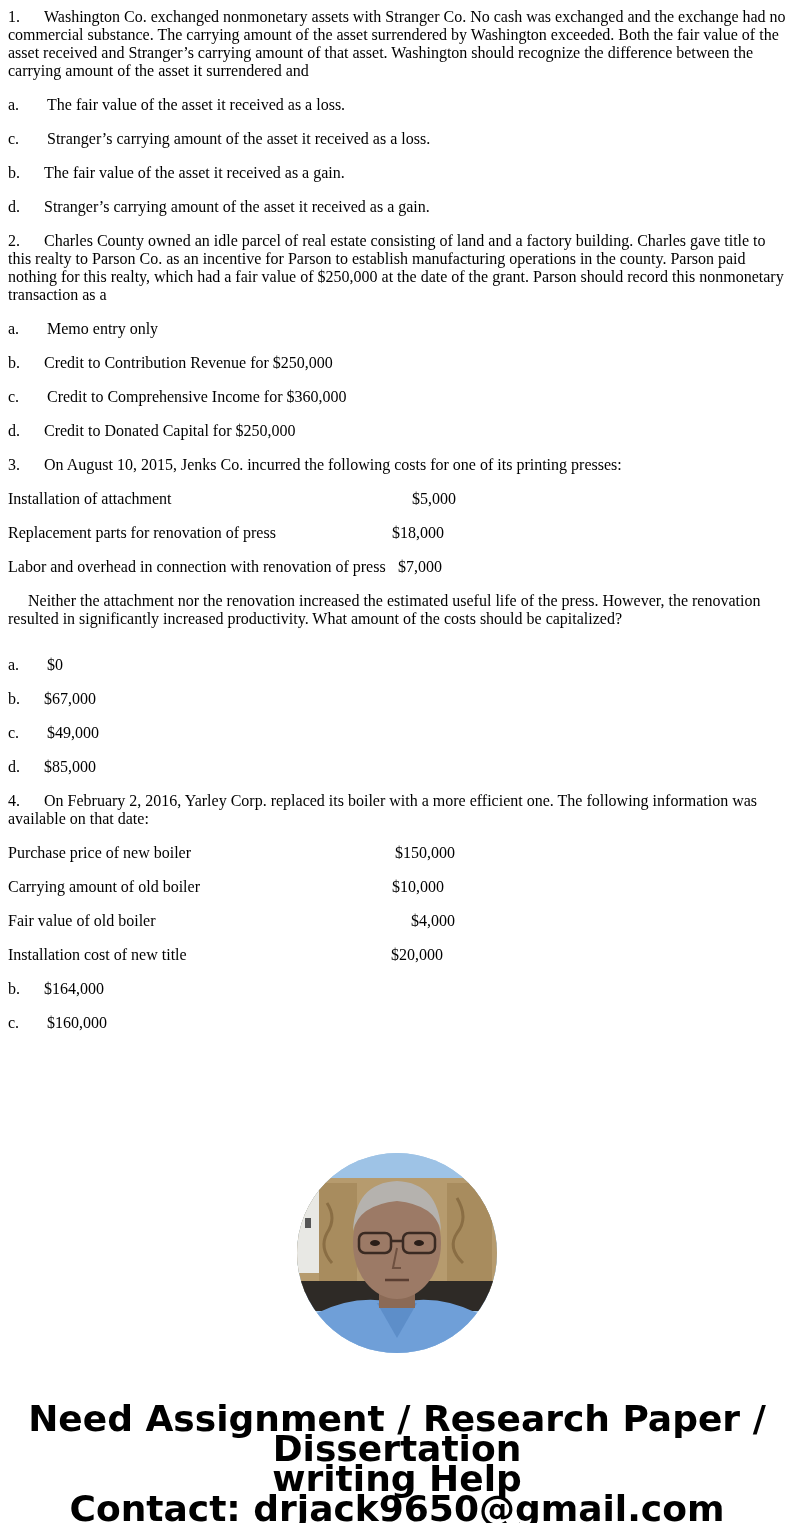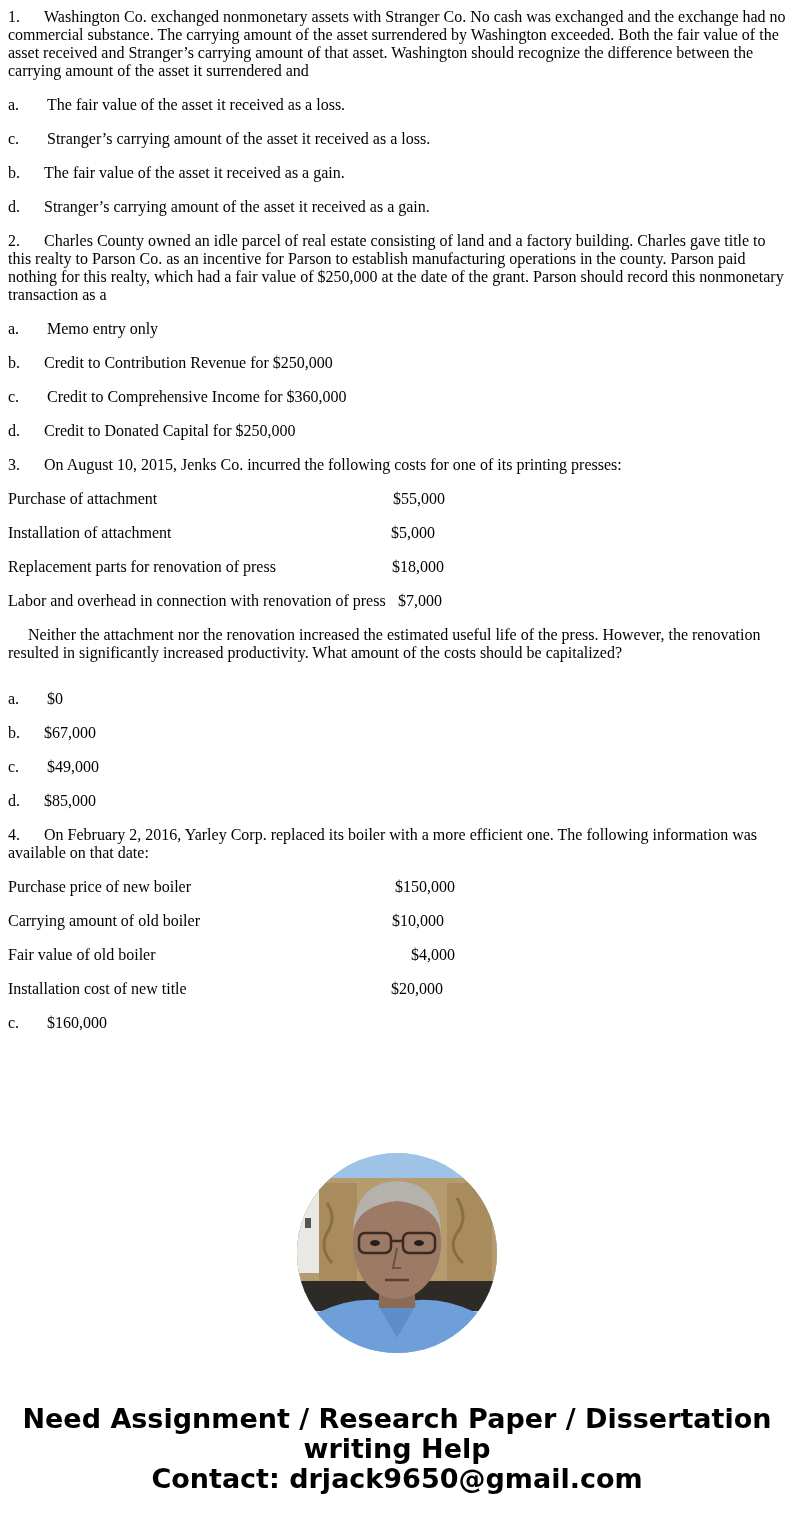--- a/index.html
+++ b/index.html
@@ -71,21 +71,21 @@
       background: #9ec3e6;
     }
     .promo {
       position: absolute;
       left: 0;
       top: 1404px;
       width: 794px;
       text-align: center;
       font-family: "DejaVu Sans", sans-serif;
       font-weight: bold;
-      font-size: 27px;
+      font-size: 36px;
       line-height: 30px;
       color: #000000;
     }
     .promo div {
       margin: 0;
     }
   </style>
 </head>
 <body>
 
@@ -98,26 +98,22 @@
   <p class="opt"><span class="opt-label">d.</span><span>Stranger’s carrying amount of the asset it received as a gain.</span></p>
 
   <p class="para"><span class="q-num">2.</span><span>Charles County owned an idle parcel of real estate consisting of land and a factory building. Charles gave title to this realty to Parson Co. as an incentive for Parson to establish manufacturing operations in the county. Parson paid nothing for this realty, which had a fair value of $250,000 at the date of the grant. Parson should record this nonmonetary transaction as a</span></p>
   <p class="opt"><span class="opt-label wide">a.</span><span>Memo entry only</span></p>
   <p class="opt"><span class="opt-label">b.</span><span>Credit to Contribution Revenue for $250,000</span></p>
   <p class="opt"><span class="opt-label wide">c.</span><span>Credit to Comprehensive Income for $360,000</span></p>
   <p class="opt"><span class="opt-label">d.</span><span>Credit to Donated Capital for $250,000</span></p>
 
   <p class="para"><span class="q-num">3.</span><span>On August 10, 2015, Jenks Co. incurred the following costs for one of its printing presses:</span></p>
   <div class="cost-row">
-      <span class="cost-desc">Purchase of attachment</span>
-      <span class="cost-amt" style="left:385px">$55,000</span>
-    </div>
-  <div class="cost-row">
       <span class="cost-desc">Installation of attachment</span>
-      <span class="cost-amt" style="left:383px">$5,000</span>
+      <span class="cost-amt" style="left:404px">$5,000</span>
     </div>
   <div class="cost-row">
       <span class="cost-desc">Replacement parts for renovation of press</span>
       <span class="cost-amt" style="left:384px">$18,000</span>
     </div>
   <div class="cost-row">
       <span class="cost-desc">Labor and overhead in connection with renovation of press</span>
       <span class="cost-amt" style="left:390px">$7,000</span>
     </div>
   <p class="indent-para">Neither the attachment nor the renovation increased the estimated useful life of the press. However, the renovation resulted in significantly increased productivity. What amount of the costs should be capitalized?</p>
@@ -136,20 +132,21 @@
       <span class="cost-amt" style="left:384px">$10,000</span>
     </div>
   <div class="cost-row">
       <span class="cost-desc">Fair value of old boiler</span>
       <span class="cost-amt" style="left:403px">$4,000</span>
     </div>
   <div class="cost-row">
       <span class="cost-desc">Installation cost of new title</span>
       <span class="cost-amt" style="left:383px">$20,000</span>
     </div>
+  <p class="opt"><span class="opt-label">b.</span><span>$164,000</span></p>
   <p class="opt"><span class="opt-label wide">c.</span><span>$160,000</span></p>
 </div>
 
 <div class="photo-wrap">
   <svg width="200" height="200" viewBox="0 0 200 200">
     <rect x="0" y="0" width="200" height="200" fill="#9ec3e6"></rect>
 
     <rect x="0" y="25" width="200" height="115" fill="#b69b6e"></rect>
     <rect x="0" y="25" width="22" height="95" fill="#e8e8e4"></rect>
     <rect x="8" y="65" width="6" height="10" fill="#555"></rect>

